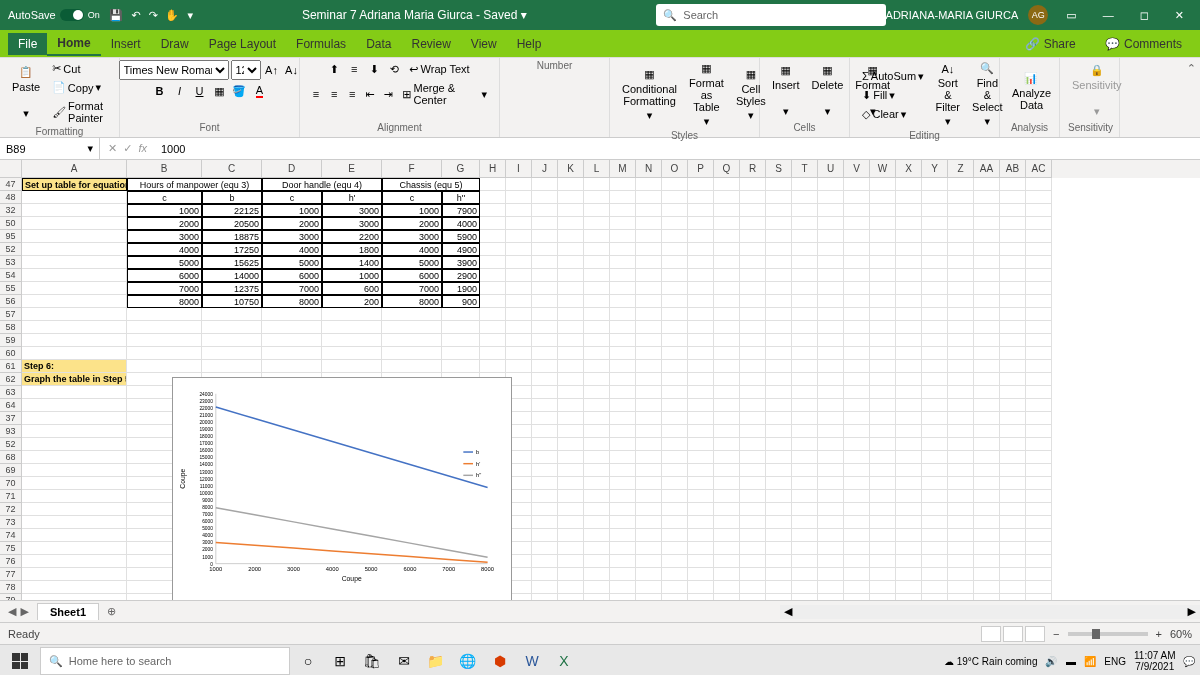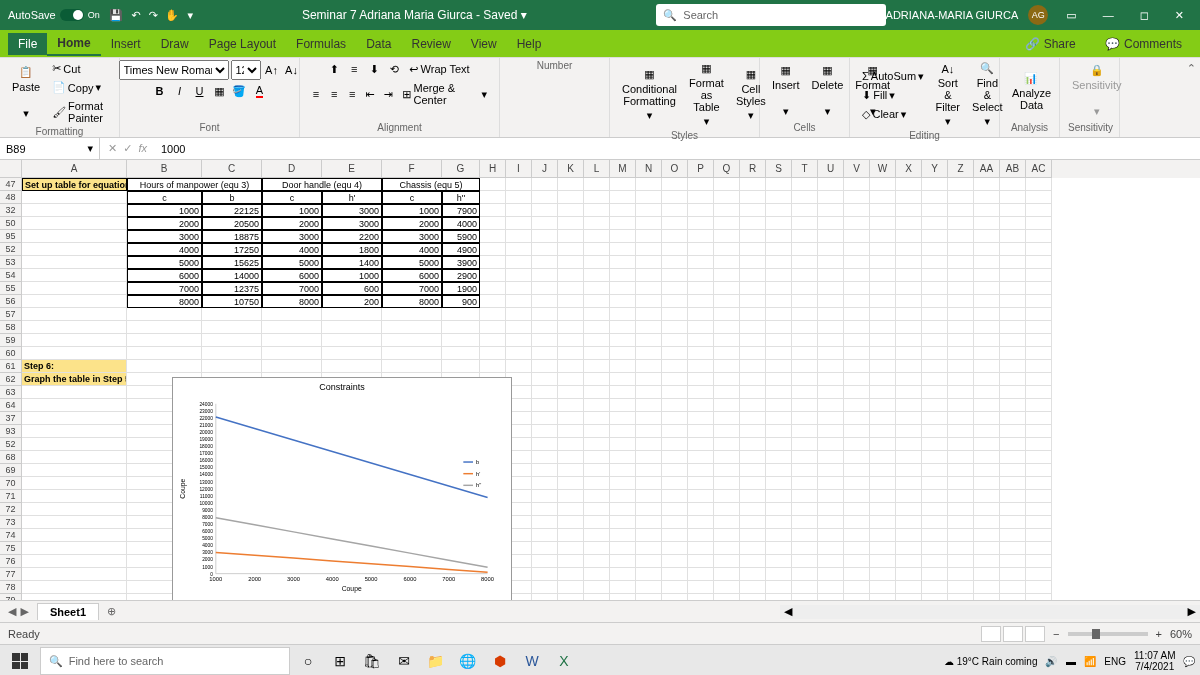--- a/index.html
+++ b/index.html
@@ -1342,21 +1342,21 @@
           <div class="cell" style="width: 26px;"></div>
           <div class="cell" style="width: 26px;"></div>
           <div class="cell" style="width: 26px;"></div>
           <div class="cell" style="width: 26px;"></div>
           <div class="cell" style="width: 26px;"></div>
           <div class="cell" style="width: 26px;"></div>
           <div class="cell" style="width: 26px;"></div>
           <div class="cell" style="width: 26px;"></div>
           <div class="cell" style="width: 26px;"></div>
         </div>
-        <div class="chart-area" style="top: 199px;"><div class="chart-title">Constraints</div><svg class="chart-svg" viewBox="0 0 340 210">
+        <div class="chart-area" style="top: 199px;"><svg class="chart-svg" viewBox="0 0 340 210">
             <text x="37" y="187" font-size="5" text-anchor="end">0</text>
             <text x="37" y="179.70833333333334" font-size="5" text-anchor="end">1000</text>
             <text x="37" y="172.41666666666666" font-size="5" text-anchor="end">2000</text>
             <text x="37" y="165.125" font-size="5" text-anchor="end">3000</text>
             <text x="37" y="157.83333333333334" font-size="5" text-anchor="end">4000</text>
             <text x="37" y="150.54166666666666" font-size="5" text-anchor="end">5000</text>
             <text x="37" y="143.25" font-size="5" text-anchor="end">6000</text>
             <text x="37" y="135.95833333333331" font-size="5" text-anchor="end">7000</text>
             <text x="37" y="128.66666666666669" font-size="5" text-anchor="end">8000</text>
             <text x="37" y="121.375" font-size="5" text-anchor="end">9000</text>
@@ -1436,36 +1436,36 @@
   <div class="start">
       <div class="win-logo">
         <div></div>
         <div></div>
         <div></div>
         <div></div>
       </div>
     </div>
   <div class="search-task">
       <span>🔍</span>
-      <span>Find here to search</span>
+      <span>Home here to search</span>
     </div>
   <div class="tb-icon">○</div>
   <div class="tb-icon">⊞</div>
   <div class="tb-icon">🛍</div>
   <div class="tb-icon">✉</div>
   <div class="tb-icon">📁</div>
   <div class="tb-icon">🌐</div>
   <div class="tb-icon" style="color:#d83b01">⬢</div>
   <div class="tb-icon" style="color:#2b579a">W</div>
   <div class="tb-icon" style="color:#217346">X</div>
   <div class="tray">
     <span>☁ <span>19°C Rain coming</span></span>
     <span>🔊</span>
     <span>▬</span>
     <span>📶</span>
     <span>ENG</span>
     <div class="tray-time">
       <div>11:07 AM</div>
-        <div>7/4/2021</div>
+        <div>7/9/2021</div>
     </div>
     <span>💬</span>
   </div>
 </div>
 
 </body></html>

